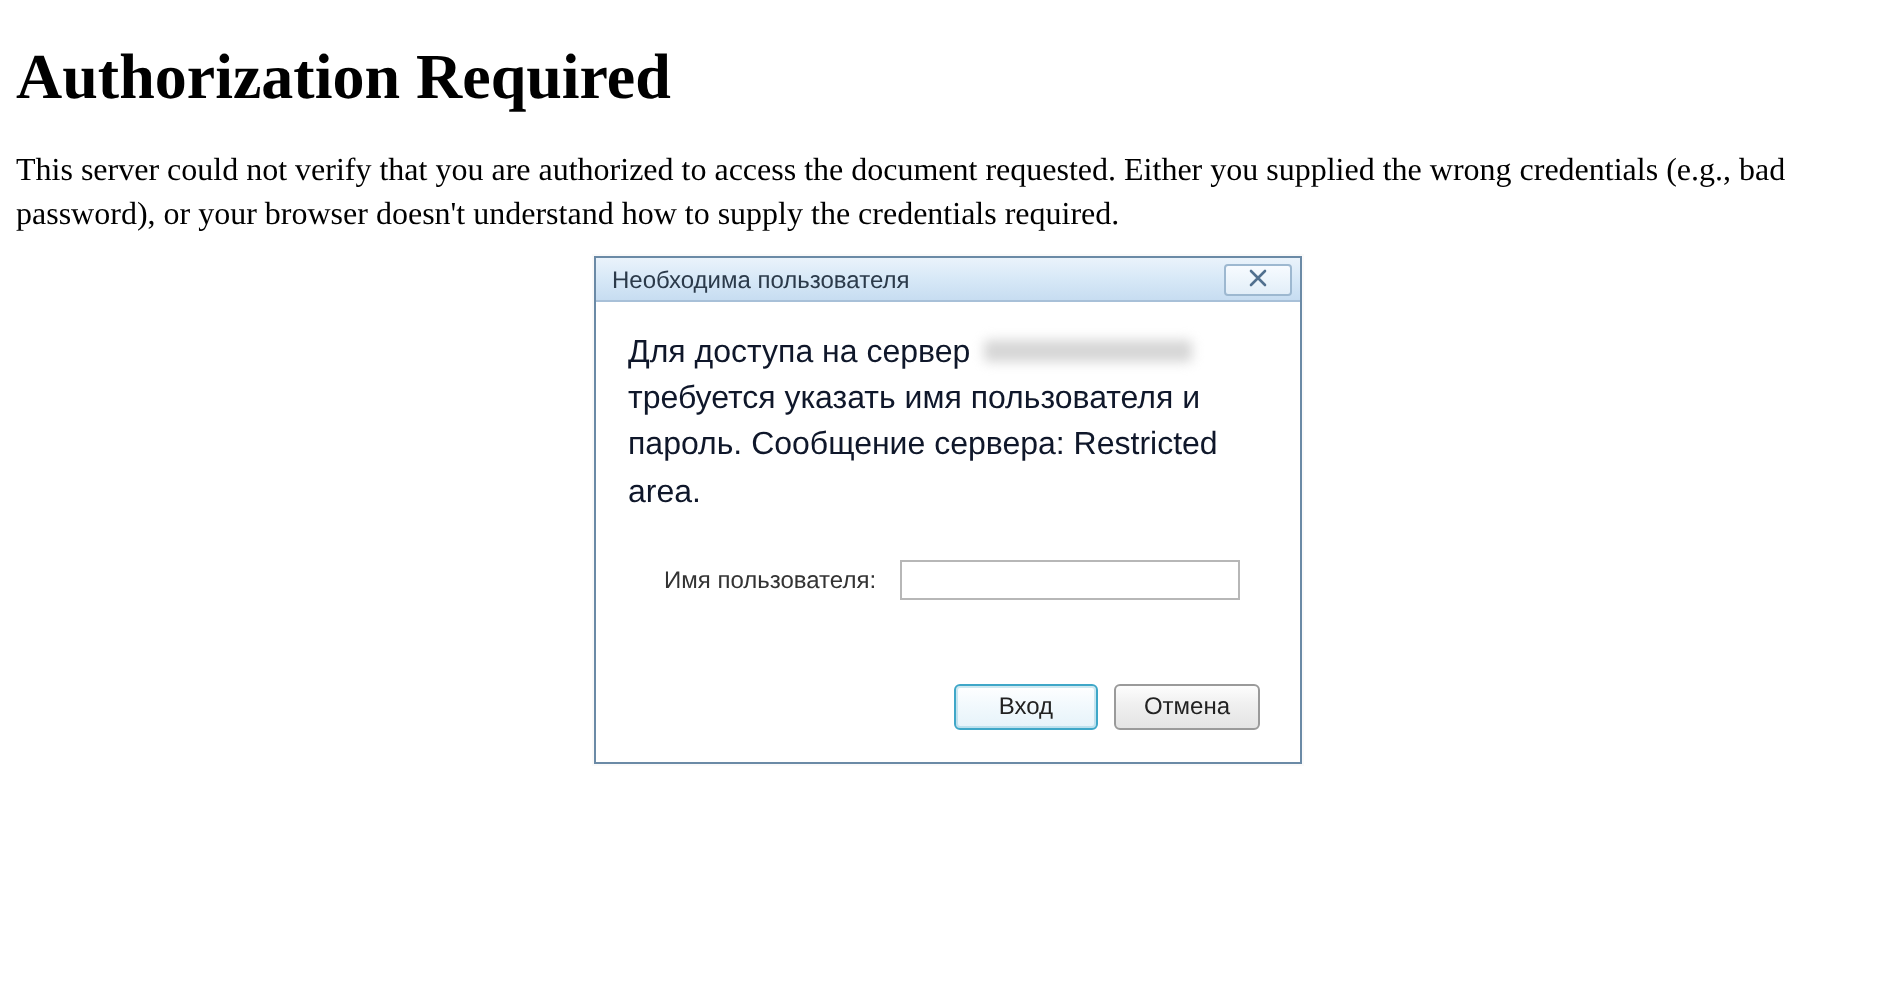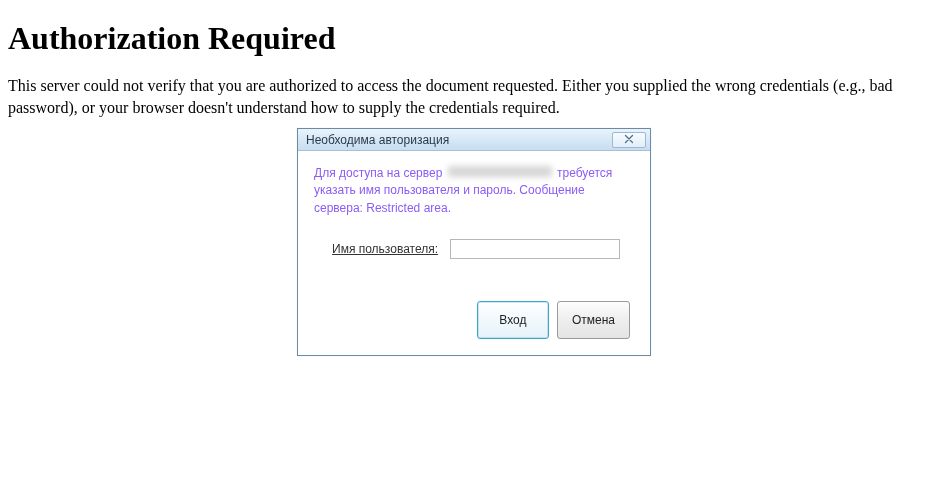--- a/index.html
+++ b/index.html
@@ -58,41 +58,40 @@
       justify-content: center;
       cursor: pointer;
     }
     .dialog-close svg {
       width: 10px; height: 10px;
     }
     .dialog-body {
       padding: 14px 16px 16px 16px;
     }
     .dialog-msg {
-      font-size: 12px;
-      color: #8b5cf6;
+      font-size: 16px;
+      color: #0f172a;
       line-height: 1.45;
       margin-bottom: 22px;
     }
     .blurred {
       display: inline-block;
       vertical-align: baseline;
       width: 104px;
       height: 11px;
       background: #d6d6d6;
       filter: blur(3px);
       border-radius: 2px;
       margin: 0 2px;
     }
     .form-row {
       display: flex;
       align-items: center;
       margin-bottom: 9px;
       padding-left: 18px;
-      text-decoration: underline;
     }
     .form-label {
       width: 118px;
       text-align: left;
       font-size: 12px;
       color: #333;
       padding-right: 6px;
     }
     .form-input {
       width: 170px;
@@ -105,21 +104,21 @@
     }
     .dialog-footer {
       display: flex;
       justify-content: flex-end;
       gap: 8px;
       margin-top: 42px;
       padding-right: 4px;
     }
     .btn {
       min-width: 72px;
-      height: 38px;
+      height: 23px;
       padding: 0 14px;
       font-size: 12px;
       font-family: "Segoe UI", Tahoma, Arial, sans-serif;
       border-radius: 3px;
       cursor: pointer;
       background: linear-gradient(to bottom, #fdfdfd 0%, #efefef 45%, #e4e4e4 100%);
       border: 1px solid #9a9a9a;
       color: #222;
     }
     .btn-default {
@@ -129,21 +128,21 @@
     }
   </style>
 </head>
 <body>
 
 <h1 class="page-heading">Authorization Required</h1>
 <p class="page-message">This server could not verify that you are authorized to access the document requested. Either you supplied the wrong credentials (e.g., bad password), or your browser doesn't understand how to supply the credentials required.</p>
 
 <div class="dialog">
   <div class="dialog-titlebar">
-    <span class="dialog-title">Необходима авторизация</span>
+    <span class="dialog-title">Необходима пользователя</span>
     <div class="dialog-close">
       <span>
         <svg viewBox="0 0 10 10">
             <path d="M1.5 1.5 L8.5 8.5 M8.5 1.5 L1.5 8.5" stroke="#51708f" stroke-width="1.3" fill="none" stroke-linecap="round"></path>
           </svg>
       </span>
     </div>
   </div>
   <div class="dialog-body">
     <div class="dialog-msg">

